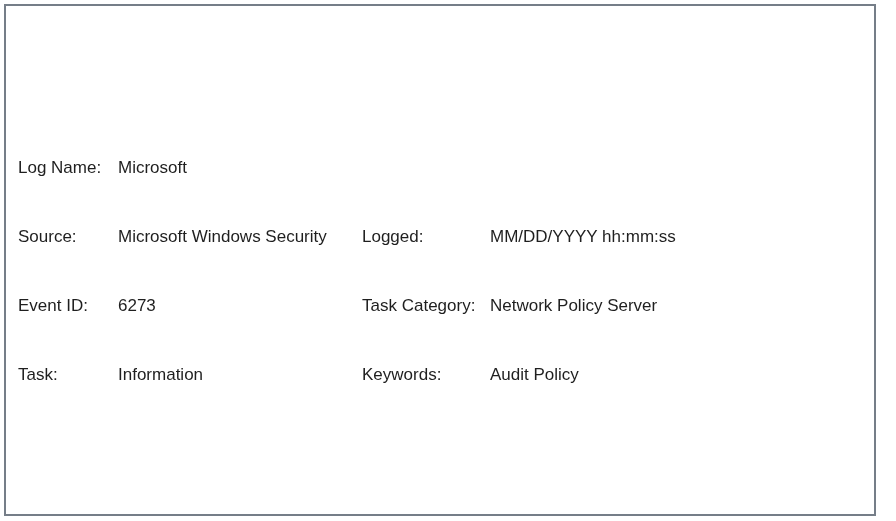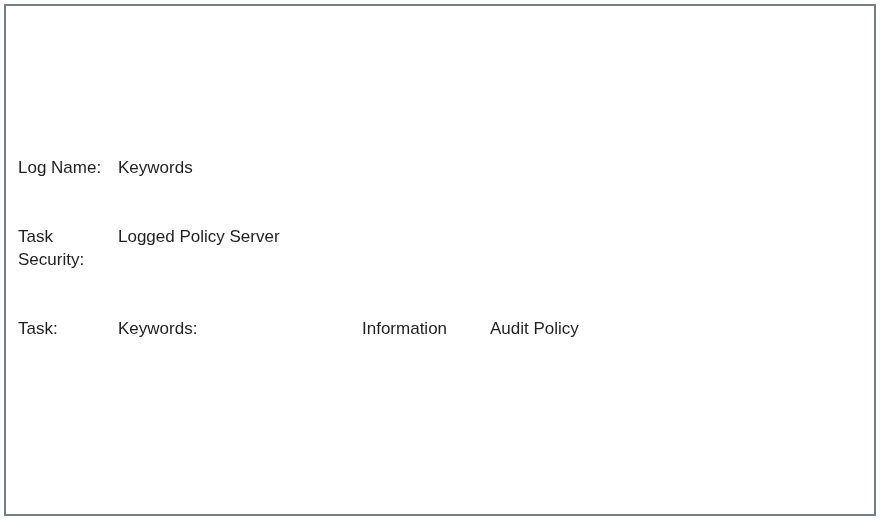--- a/index.html
+++ b/index.html
@@ -40,32 +40,40 @@
 <body>
 
 <div class="page">
   <div class="frame">
     <div class="content">
 
       
       <div>
         <div class="hdr-row">
           <span>Log Name:</span>
-          <span>Keywords</span>
+          <span>Microsoft</span>
           <span></span>
           <span></span>
         </div>
         <div class="hdr-row">
-          <span>Task Security:</span>
-          <span>Logged Policy Server</span>
+          <span>Source:</span>
+          <span>Microsoft Windows Security</span>
+          <span>Logged:</span>
+          <span>MM/DD/YYYY hh:mm:ss</span>
+        </div>
+        <div class="hdr-row">
+          <span>Event ID:</span>
+          <span>6273</span>
+          <span>Task Category:</span>
+          <span>Network Policy Server</span>
         </div>
         <div class="hdr-row">
           <span>Task:</span>
+          <span>Information</span>
           <span>Keywords:</span>
-          <span>Information</span>
           <span>Audit Policy</span>
         </div>
       </div>
 
       
       
       
       
 
       

